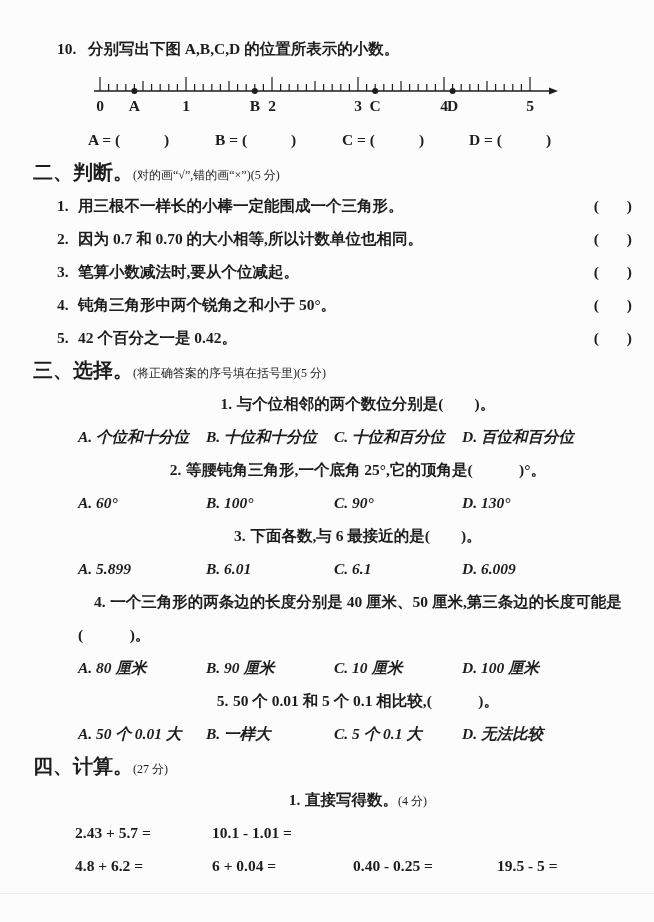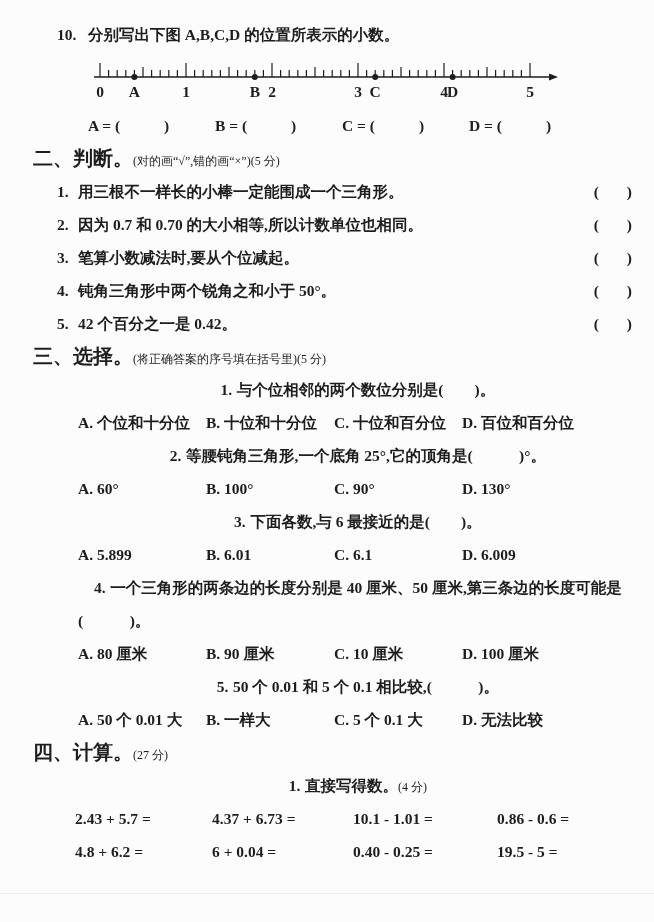--- a/index.html
+++ b/index.html
@@ -4,38 +4,38 @@
 <style>
   html, body { margin: 0; padding: 0; }
   body {
     width: 654px; height: 922px;
     background: #fcfcfc;
     color: #1d1d1d;
     font-family: "Liberation Serif", "DejaVu Serif", serif;
     font-size: 15.5px;
     font-weight: 700;
   }
-  .page { position: relative; width: 654px; height: 922px; padding-top: 18px; box-sizing: border-box; overflow: hidden; }
+  .page { position: relative; width: 654px; height: 922px; padding-top: 32px; box-sizing: border-box; overflow: hidden; }
   .line { height: 33px; line-height: 33px; white-space: nowrap; }
   .q-title { padding-left: 57px; }
   .no { display: inline-block; min-width: 21px; }
   .no-wide { min-width: 27px; }
   .numline-wrap { margin: 6px 0 0 88px; height: 52px; }
   .numline-wrap svg { display: block; }
   .ansrow { display: grid; grid-template-columns: 127px 127px 127px auto; padding-left: 88px; height: 33px; line-height: 33px; white-space: nowrap; }
   .gap { display: inline-block; }
   .g44 { width: 44px; }
   .g28 { width: 28px; }
   .sec-header { padding-left: 33px; }
   .sec-title { font-size: 20px; }
   .note { font-weight: 400; font-size: 12px; }
   .jrow { display: flex; justify-content: space-between; padding-left: 57px; padding-right: 22px; }
   .indent-item { padding-left: 57px; text-align: center; }
   .indent-opt { padding-left: 78px; }
-  .opts { display: grid; grid-template-columns: 128px 128px 128px auto; padding-left: 78px; }
+  .opts { display: grid; grid-template-columns: 128px 128px 128px auto; padding-left: 78px; font-style: italic; }
   .calc { display: grid; grid-template-columns: 137px 141px 144px auto; padding-left: 75px; }
   .opt, .expr { white-space: nowrap; }
   .bottom-rule { position: absolute; left: 0; right: 0; top: 893px; border-top: 1px solid rgba(0,0,0,0.06); }
 </style>
 </head>
 <body>
 
 <div class="page">
 
   <div class="line q-title">
@@ -207,23 +207,21 @@
   <div class="line sec-header">
     <span class="sec-title">四、计算。</span><span class="note">(27 分)</span>
   </div>
 
   <div class="line indent-item">
     <span class="no">1.</span><span>直接写得数。</span><span class="note">(4 分)</span>
   </div>
 
   <div class="line calc">
     <span class="expr">2.43 + 5.7 =</span>
-    <span class="expr">4.37 + 6.73 =</span>
     <span class="expr">10.1 - 1.01 =</span>
-    <span class="expr">0.86 - 0.6 =</span>
   </div>
   <div class="line calc">
     <span class="expr">4.8 + 6.2 =</span>
     <span class="expr">6 + 0.04 =</span>
     <span class="expr">0.40 - 0.25 =</span>
     <span class="expr">19.5 - 5 =</span>
   </div>
 
   <div class="bottom-rule"></div>
 </div>

